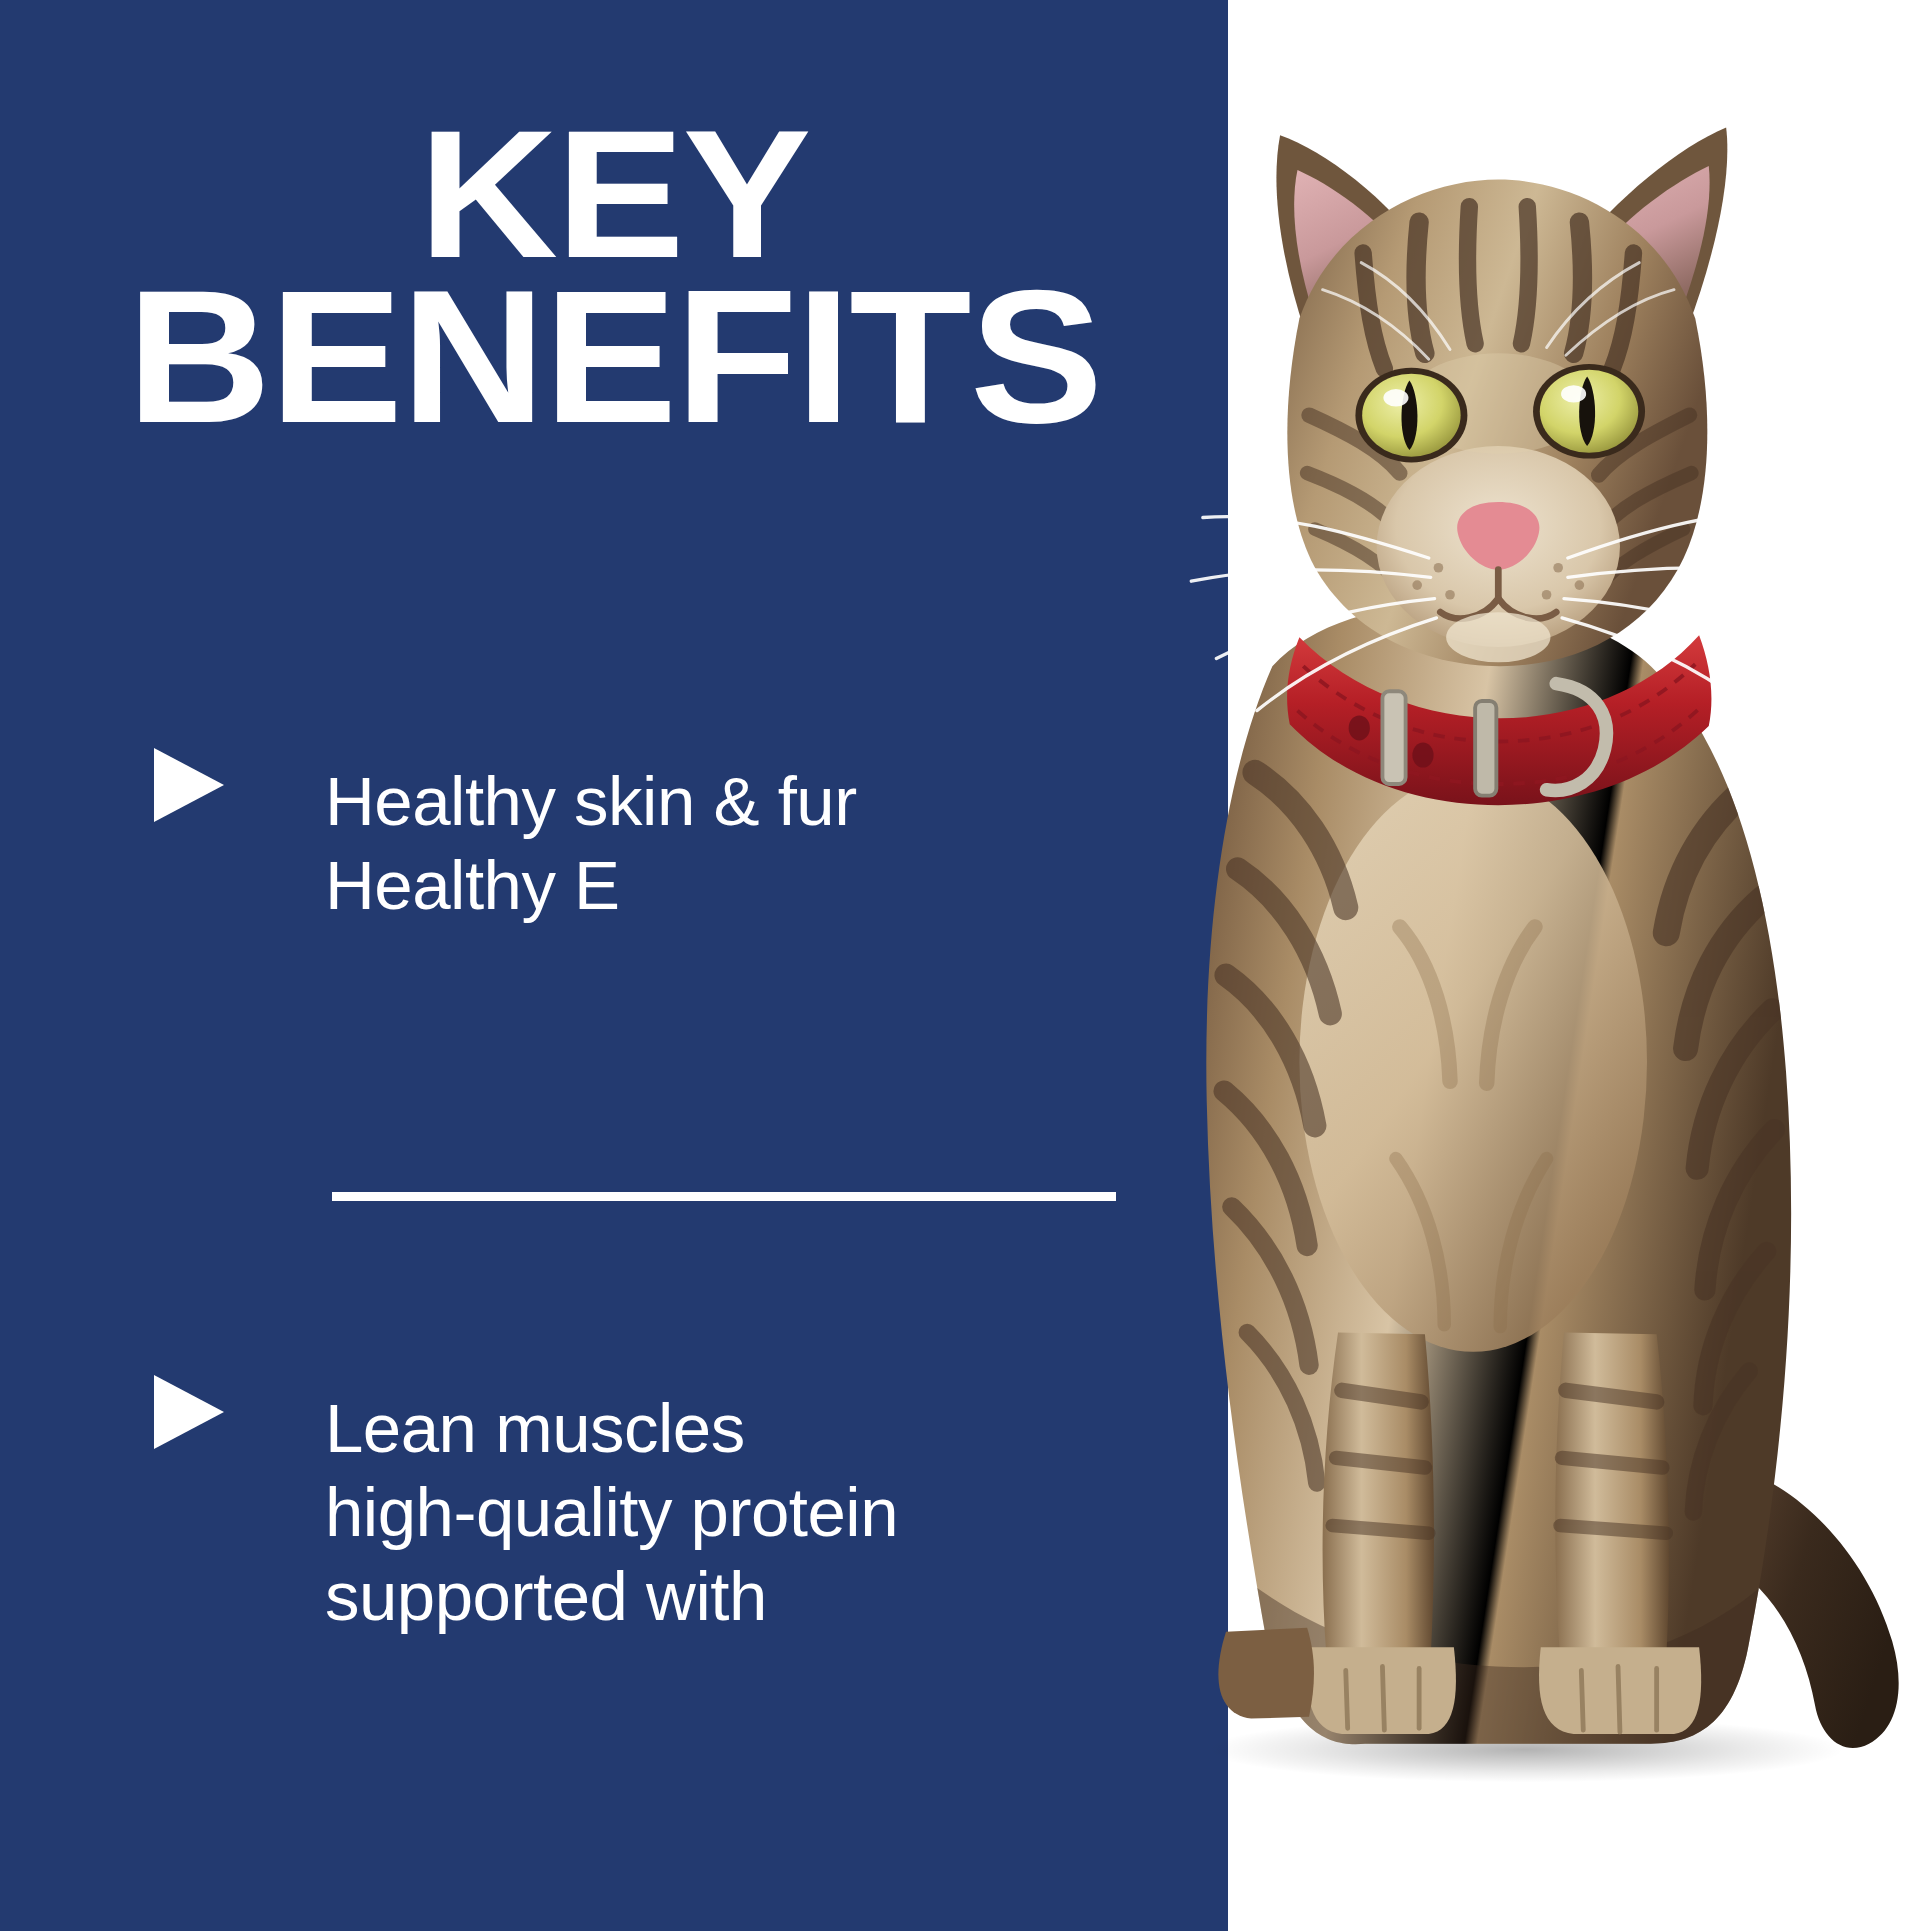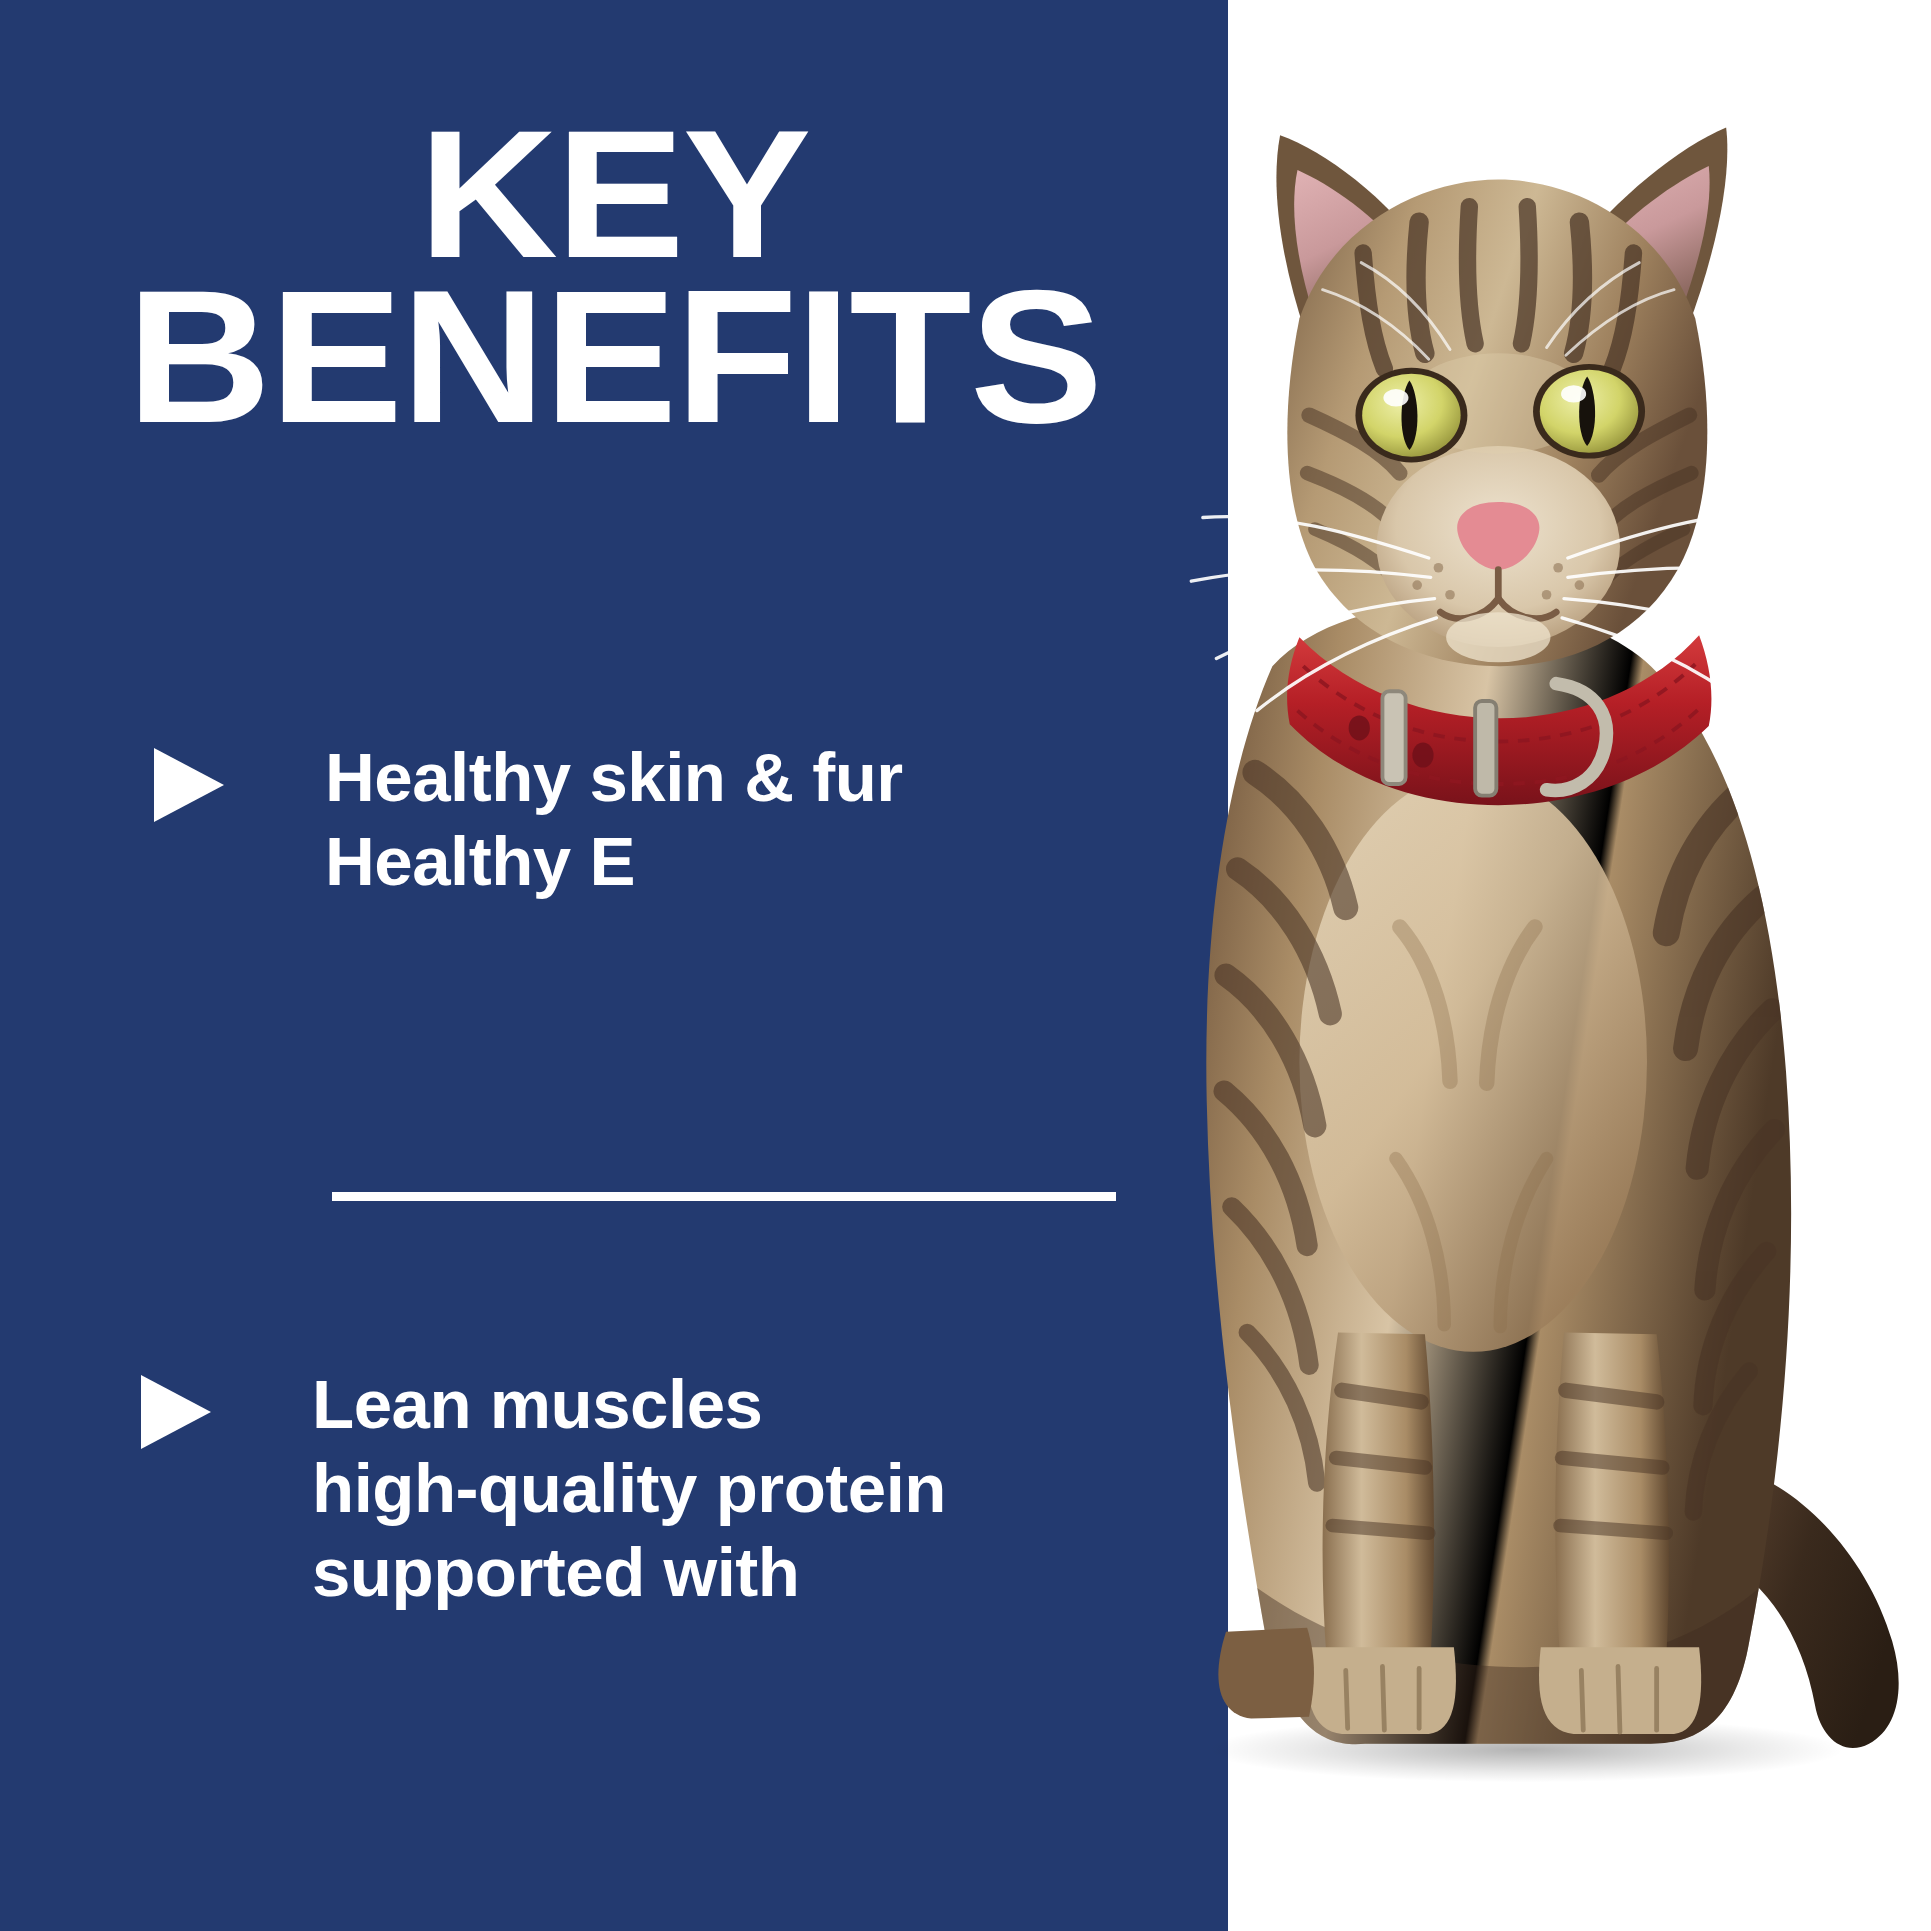--- a/index.html
+++ b/index.html
@@ -56,41 +56,42 @@
   }
 
   
   .bullet {
     position: absolute;
     display: flex;
     align-items: flex-start;
     width: 1023px;
   }
   .bullet-1 { left: 154px; top: 736px; }
-  .bullet-2 { left: 141px; top: 1363px; }
+  .bullet-2 { left: 154px; top: 1363px; }
 
   .bullet-arrow {
     flex: 0 0 auto;
     width: 0;
     height: 0;
     margin-top: 11.6px;
     margin-right: 101px;
     border-top: 37px solid transparent;
     border-bottom: 37px solid transparent;
     border-left: 70px solid #ffffff;
   }
 
   .bullet-text {
     flex: 1 1 auto;
     color: #ffffff;
     font-family: "Liberation Sans", sans-serif;
-    font-weight: bold;
+    font-weight: normal;
     font-size: 69px;
     line-height: 1.22;
     letter-spacing: -0.5px;
+    margin-top: 24px;
   }
   .bullet-text span {
     display: block;
     white-space: nowrap;
   }
 
   
   .divider {
     position: absolute;
     left: 332px;

